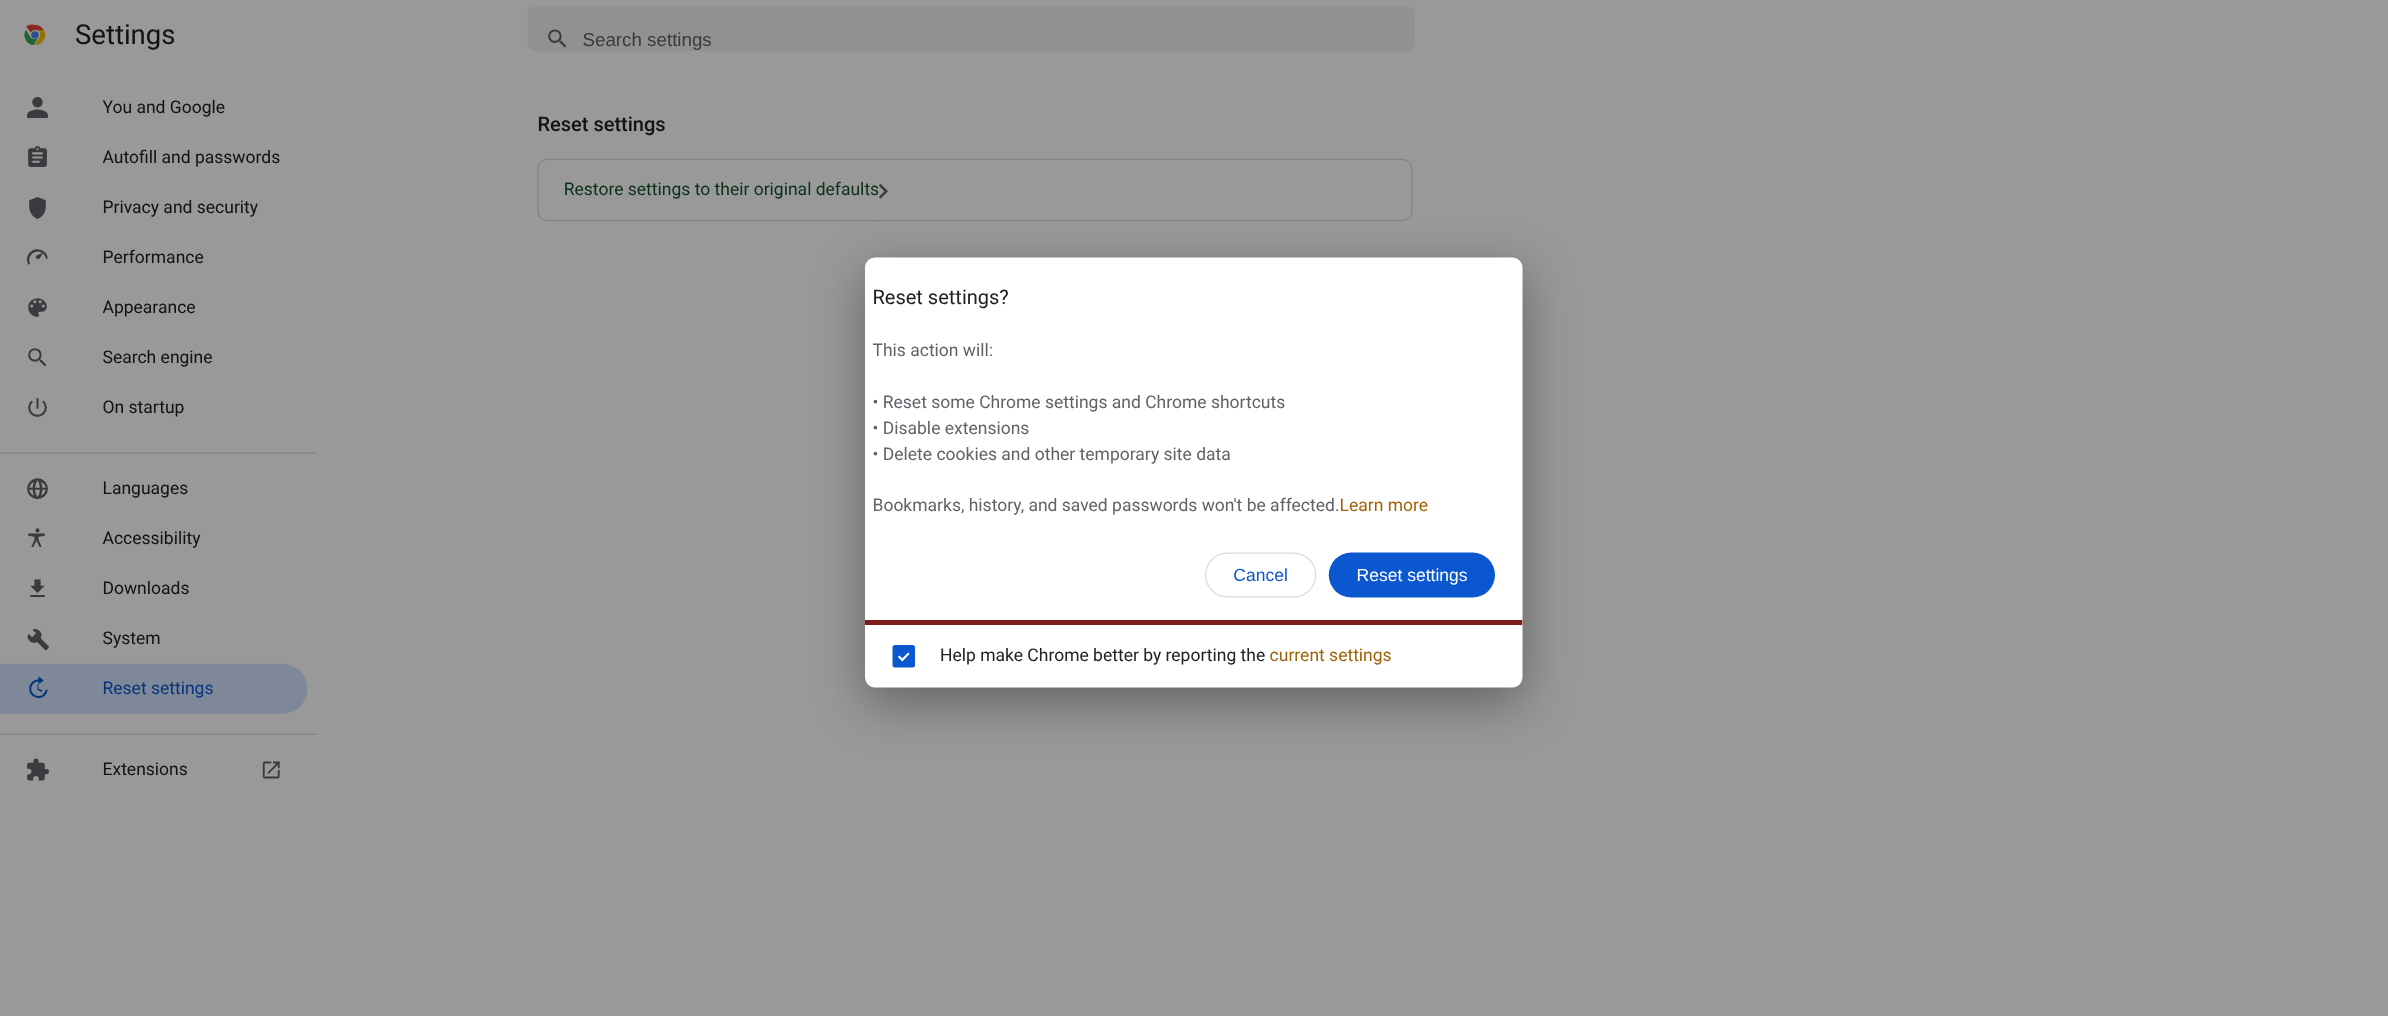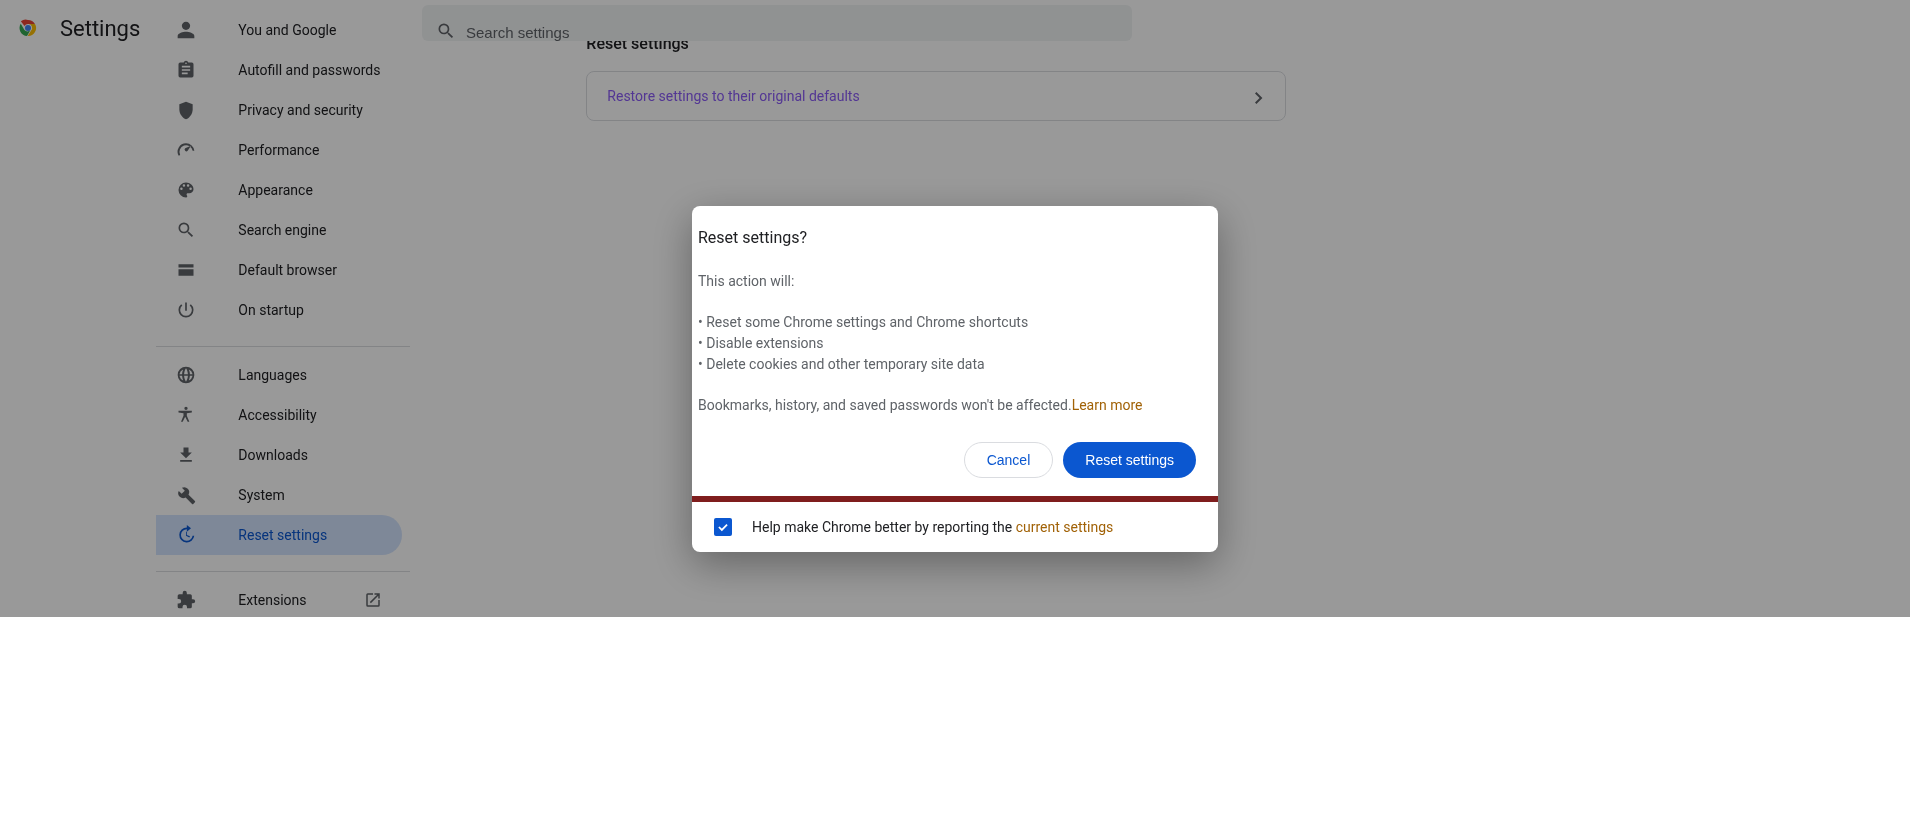--- a/index.html
+++ b/index.html
@@ -7,24 +7,24 @@
   body {
     font-family: "Segoe UI", Roboto, Arial, sans-serif;
     background: #ffffff;
     color: #202124;
     font-size: 13px;
     overflow: hidden;
     position: relative;
   }
   .app {
     width: 1910px;
-    height: 617px;
+    height: 813px;
     position: relative;
     display: flex;
-    flex-direction: row;
+    flex-direction: column;
   }
   
   .header {
     height: 56px;
     display: flex;
     align-items: center;
     padding: 0 16px;
     flex-shrink: 0;
   }
   .chrome-logo {
@@ -110,23 +110,22 @@
     margin-top: 10px;
   }
   .card-row {
     border: 1px solid #dadce0;
     border-radius: 8px;
     height: 50px;
     display: flex;
     align-items: center;
     padding: 0 20px;
     font-size: 14px;
-    color: #8b5cf6;
+    color: #14532d;
     cursor: pointer;
-    justify-content: space-between;
   }
   .chevron { width: 10px; height: 10px; }
   .chevron svg { fill: #5f6368; width: 8px; height: 12px; }
 
   
   .scrim {
     position: absolute; inset: 0;
     background: rgba(0,0,0,0.40);
     display: flex;
     align-items: flex-start;
@@ -178,21 +177,21 @@
   .btn.secondary {
     background: #fff;
     color: #0b57d0;
     border: 1px solid #dadce0;
   }
   .btn.primary {
     background: #0b57d0;
     color: #fff;
   }
   .dialog-footer {
-    border-top: 6px solid #7f1d1d;
+    border-top: 4px solid #7f1d1d;
     padding: 16px 22px;
     display: flex;
     align-items: center;
     font-size: 14px;
     color: #202124;
     text-align: right;
   }
   .checkbox {
     width: 18px; height: 18px;
     background: #0b57d0;
@@ -274,28 +273,20 @@
             </span>
             <span>Appearance</span>
           </div>
           <div class="side-item">
             <span class="icon">
               <svg viewBox="0 0 24 24">
                 <path d="M15.5 14h-.79l-.28-.27A6.471 6.471 0 0 0 16 9.5 6.5 6.5 0 1 0 9.5 16c1.61 0 3.09-.59 4.23-1.57l.27.28v.79L19 20.49 20.49 19 15.5 14zm-6 0C7.01 14 5 11.99 5 9.5S7.01 5 9.5 5 14 7.01 14 9.5 11.99 14 9.5 14z"></path>
               </svg>
             </span>
             <span>Search engine</span>
-          </div>
-          <div class="side-item">
-            <span class="icon">
-              <svg viewBox="0 0 24 24">
-                <path d="M3 5h18v4H3zM3 11h18v8H3zM5 7h2v1H5z"></path>
-              </svg>
-            </span>
-            <span>Default browser</span>
           </div>
           <div class="side-item">
             <span class="icon">
               <svg viewBox="0 0 24 24">
                 <path d="M13 3h-2v10h2V3zm4.83 2.17-1.42 1.42A7 7 0 1 1 7.6 6.6L6.17 5.17A9 9 0 1 0 17.83 5.17z"></path>
               </svg>
             </span>
             <span>On startup</span>
           </div>
         </div>

